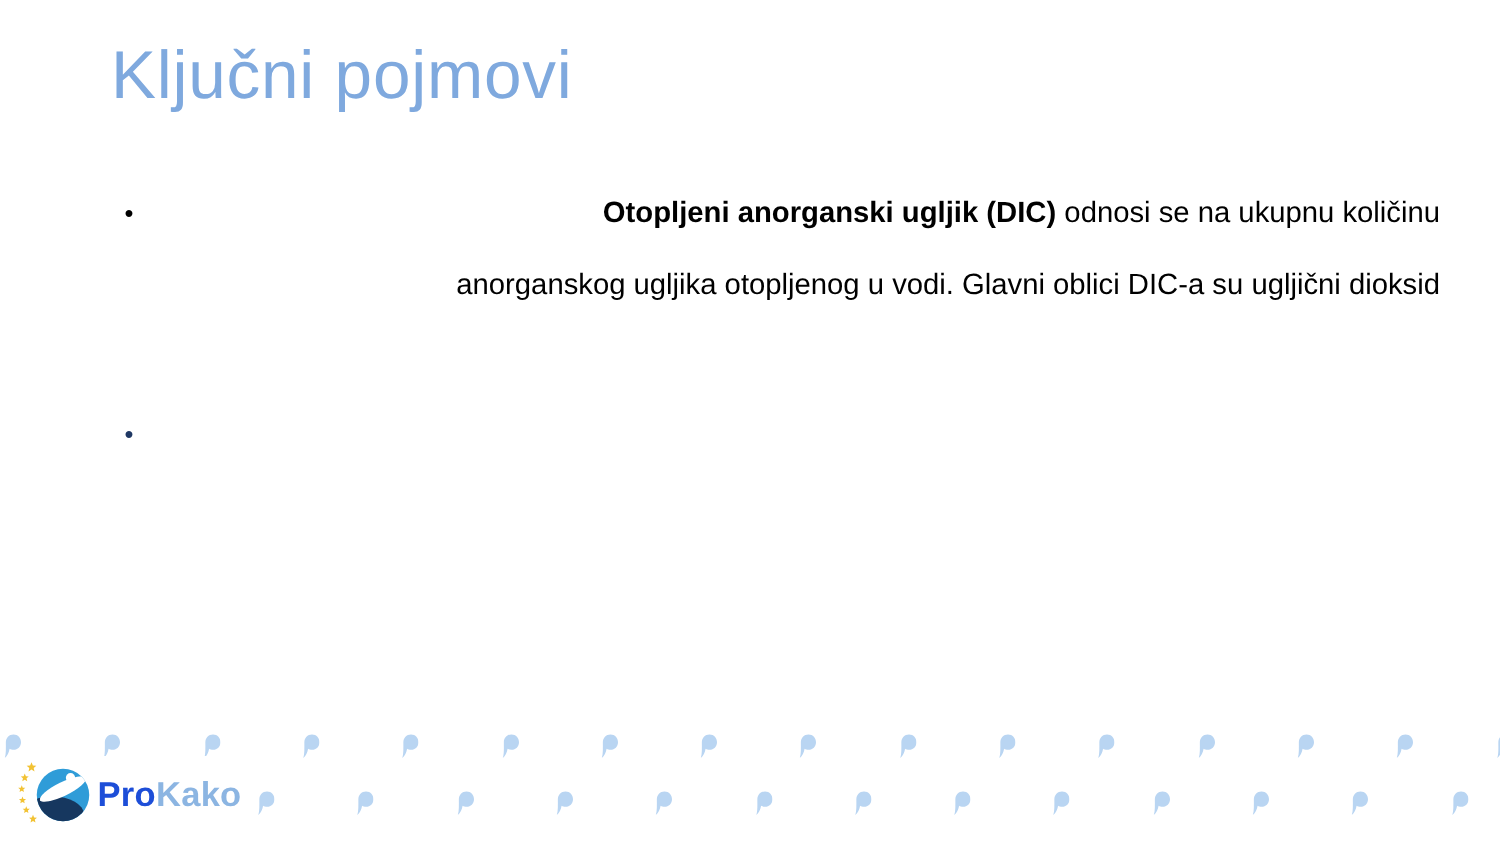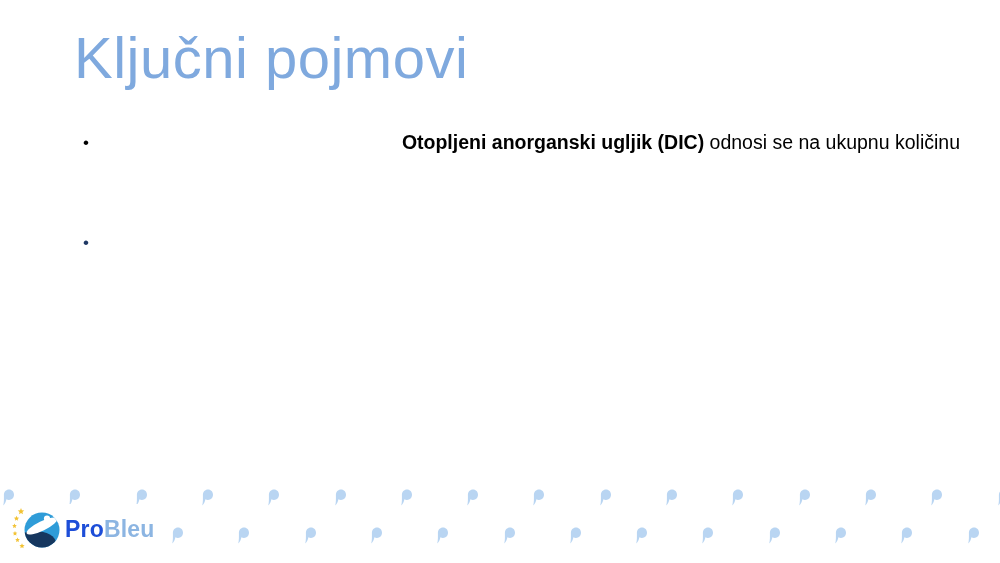--- a/index.html
+++ b/index.html
@@ -6,21 +6,21 @@
   body {
     width:1000px; height:563px; overflow:hidden;
     background:#ffffff; position:relative;
     font-family:"Liberation Sans", sans-serif;
   }
   .slide { position:absolute; inset:0; }
 
   
   .title {
     position:absolute; left:74px; top:24px; margin:0;
-    font-size:58px; font-weight:400; letter-spacing:0.5px;
+    font-size:45px; font-weight:400; letter-spacing:0.5px;
   }
 
   
   .bullets { position:absolute; left:83px; top:119px; right:40px; }
   .bullet-item { position:relative; padding-left:20px; font-size:19.5px; }
   .bullet-item + .bullet-item { margin-top:52px; }
   .bullet-item .dot {
     position:absolute; left:0; top:0; line-height:47.5px; font-size:17px;
   }
   .line { line-height:47.5px; height:47.5px; white-space:nowrap;text-align:right; }
@@ -45,20 +45,21 @@
 <body>
 
 <div class="slide">
 
   <h1 class="title" id="slide-title" style="color: rgb(127, 169, 222);">Ključni pojmovi</h1>
 
   <div class="bullets" id="bullet-list">
       <div class="bullet-item" style="color: rgb(0, 0, 0);">
         <span class="dot">•</span>
         <div class="line"><span class="seg-b">Otopljeni anorganski ugljik (DIC)</span><span> odnosi se na ukupnu količinu</span></div>
+        <div class="line"><span>anorganskog ugljika otopljenog u vodi. Glavni oblici DIC-a su ugljični dioksid</span></div>
       </div>
       <div class="bullet-item" style="color: rgb(31, 56, 100);">
         <span class="dot">•</span>
       </div>
     </div>
 
   <div class="droplets" id="droplets" style="color: rgb(185, 213, 242);">
       <div class="droplet" style="left: 2px; top: 489px;">
         <svg width="12" height="17" viewBox="0 0 12 17">
           <path d="M7 0.6 C10 0.6 12 2.9 12 5.8 C12 8.7 9.9 10.9 7 10.9 C6 10.9 5.1 10.6 4.4 10.2 C4 12.7 2.9 15 1.2 16.4 C2.1 13.6 1.9 10 1.9 5.8 C1.9 2.9 4 0.6 7 0.6 Z" fill="currentColor"></path>
@@ -223,16 +224,16 @@
         </g>
       <circle cx="30" cy="24" r="17.5" fill="#2F9CD8"></circle>
       <g clip-path="url(#emblem-clip)">
         <ellipse cx="23" cy="37" rx="21" ry="12" fill="#16375F"></ellipse>
       </g>
       <g clip-path="url(#emblem-clip)">
         <ellipse cx="30" cy="20" rx="17" ry="4.6" fill="#ffffff" transform="rotate(-26 30 20)"></ellipse>
         <circle cx="35" cy="12.5" r="3.1" fill="#ffffff"></circle>
       </g>
     </svg>
-    <div class="logo-text"><span id="logo-pro" style="color: #1d4ed8;">Pro</span><span id="logo-bleu" style="color: rgb(140, 181, 226);">Bleu</span></div>
+    <div class="logo-text"><span id="logo-pro" style="color: #1d4ed8;">Pro</span><span id="logo-bleu" style="color: rgb(140, 181, 226);">Kako</span></div>
   </div>
 
 </div>
 
 </body></html>

